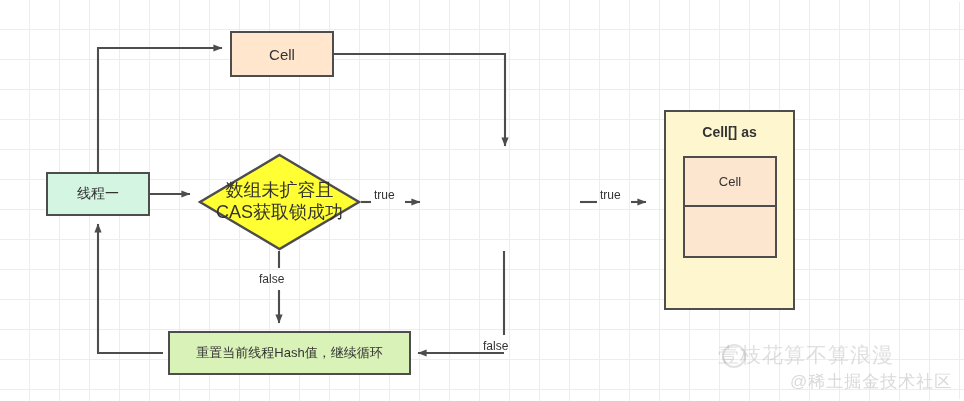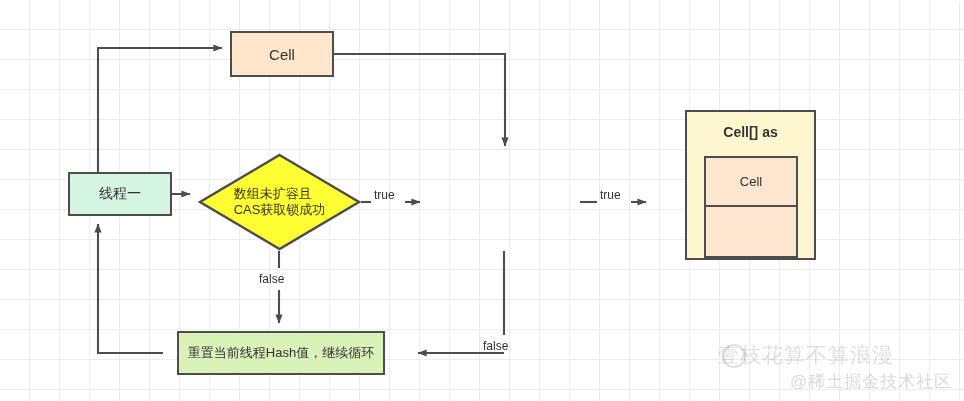--- a/index.html
+++ b/index.html
@@ -45,57 +45,57 @@
   
   #node-cell-top {
     left: 230px; top: 31px; width: 104px; height: 46px;
     background: #ffe6cc;
     font-size: 15px;
   }
   #node-thread {
     left: 46px; top: 172px; width: 104px; height: 44px;
     background: #d5f5e3;
     font-size: 14px;
-    margin-left: 22px;
   }
   #node-reset {
-    left: 177px; top: 331px; width: 208px; height: 44px;
+    left: 168px; top: 331px; width: 243px; height: 44px;
     background: #d9f2b8;
     font-size: 13px;
     padding: 0 6px;
   }
   
   .diamond-wrap {
     position: absolute;
   }
   .diamond-wrap svg {
     position: absolute;
     left: 0; top: 0;
   }
   .diamond-label {
     position: absolute;
     left: 0; top: 0;
     width: 100%;
     height: 100%;
     display: flex;
     align-items: center;
     justify-content: center;
-    font-size: 13px;
+    text-align: center;
+    font-size: 18px;
     color: #333333;
     line-height: 1.22;
     white-space: pre-line;
     padding: 0 18px;
     box-sizing: border-box;
   }
   #node-decision-1 { left: 198px; top: 153px; width: 163px; height: 98px; }
   #node-decision-2 { left: 428px; top: 153px; width: 152px; height: 98px; }
 
   
   #node-cell-array {
-    left: 685px; top: 110px; width: 131px; height: 150px;
+    left: 664px; top: 110px; width: 131px; height: 200px;
     background: #fdf6cf;
     border: 2px solid #4d4d4d;
     position: absolute;
     box-sizing: border-box;
   }
   #cell-array-title {
     position: absolute;
     left: 0; top: 12px;
     width: 100%;
     text-align: center;

